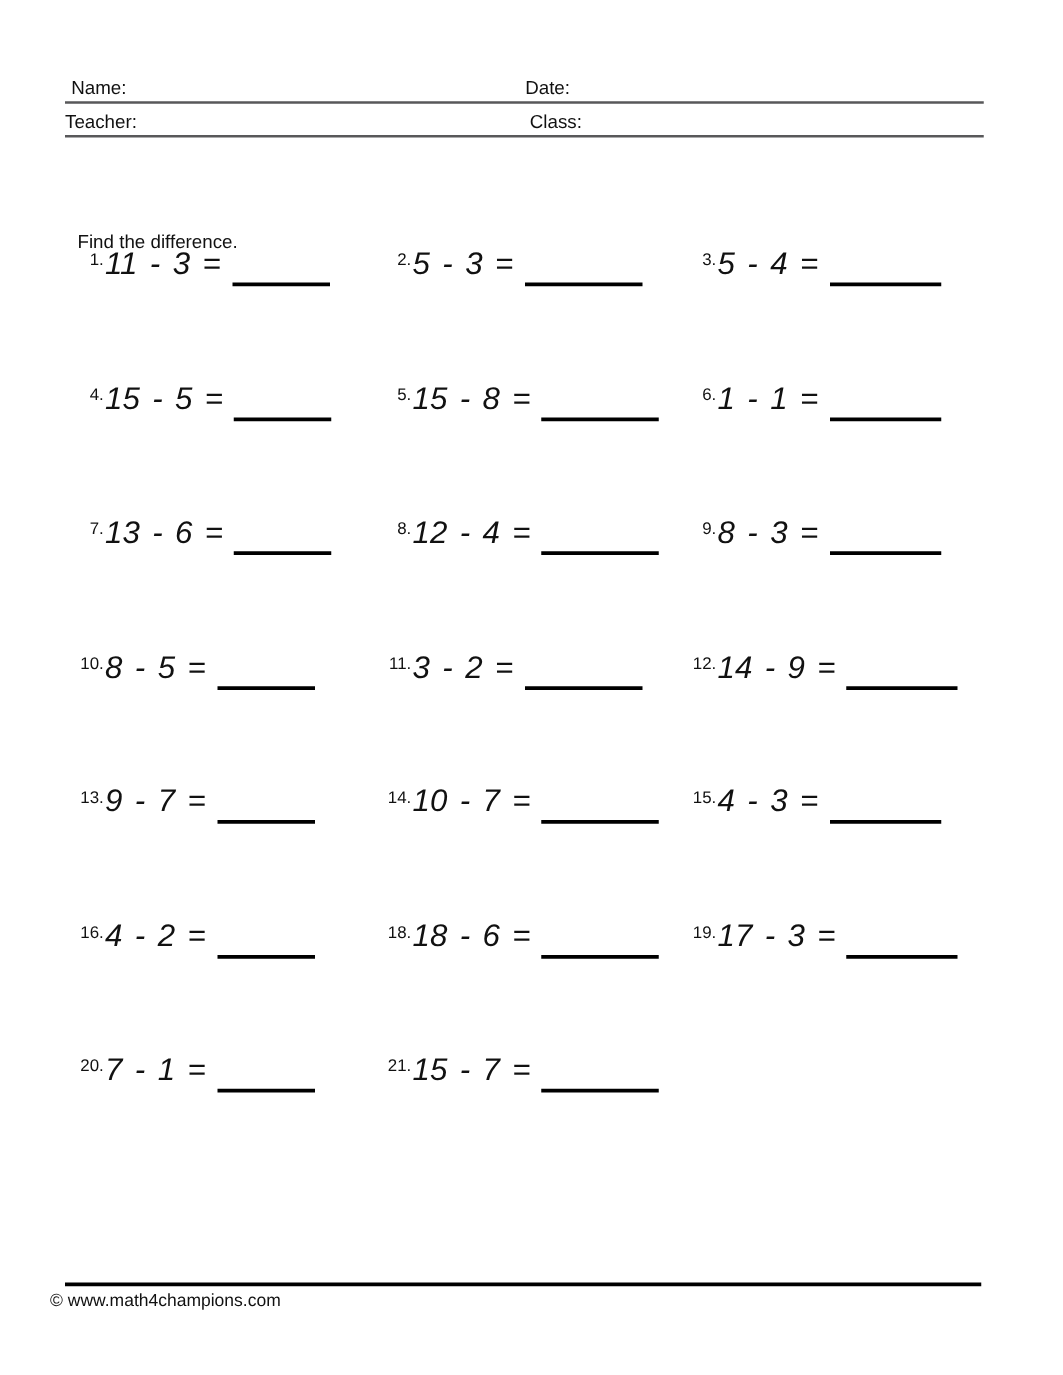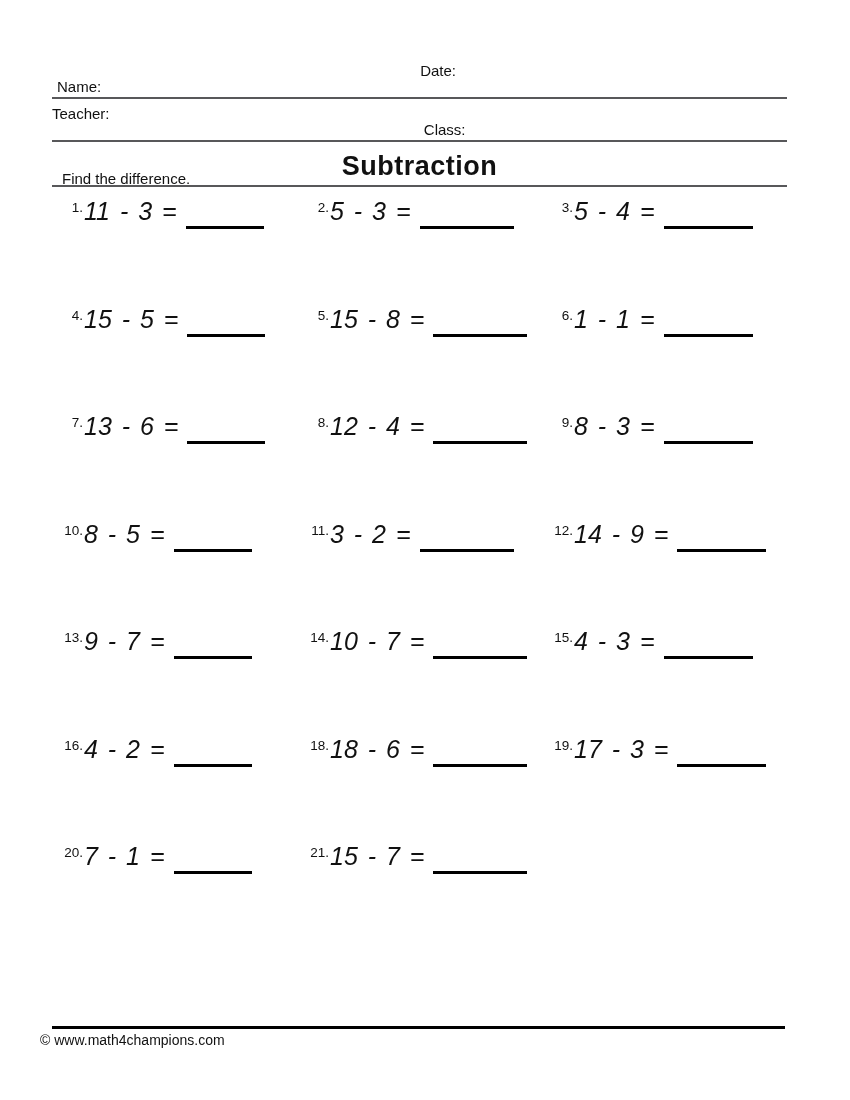--- a/index.html
+++ b/index.html
@@ -19,33 +19,33 @@
   .sheet{position:absolute;left:52px;top:62px;width:735px;}
   .field-row{
     display:flex;
     font-size:15px;
     line-height:17px;
     padding-bottom:2px;
     border-bottom:2px solid var(--rule);
     margin-bottom:6px;
   }
   .field-row .half{width:50%;}
-  .field-row .half.first{padding-left:5px;width:49.5%;margin-top:16px;}
+  .field-row .half.first{padding-left:5px;width:49.5%;}
   .title-block{
     margin-top:9px;
     text-align:center;
     font-size:27px;
     font-weight:bold;
     line-height:30px;
     letter-spacing:0.5px;
     padding-bottom:4px;
     border-bottom:2px solid var(--rule);
   }
   .instruction{
-    position:absolute;left:62px;top:170px;
+    position:absolute;left:62px;top:185px;
     font-size:15px;
   }
   .grid{
     position:absolute;left:52px;top:197px;
     display:grid;
     grid-template-columns:246px 244px 245px;
     grid-auto-rows:107.5px;
   }
   .cell{display:flex;align-items:flex-start;}
   .pnum{
@@ -96,21 +96,20 @@
     </div>
   </div>
   <div class="field-row">
     <div class="half">
       <span>Teacher:</span>
     </div>
     <div class="half first">
       <span>Class:</span>
     </div>
   </div>
-  <div class="title-block">Subtraction</div>
 </div>
 
 <div class="instruction">Find the difference.</div>
 
 <div class="grid">
   <div class="cell">
     <span class="pnum">1.</span>
     <span class="expr">11 - 3 =</span>
     <span class="blank"></span>
   </div>

